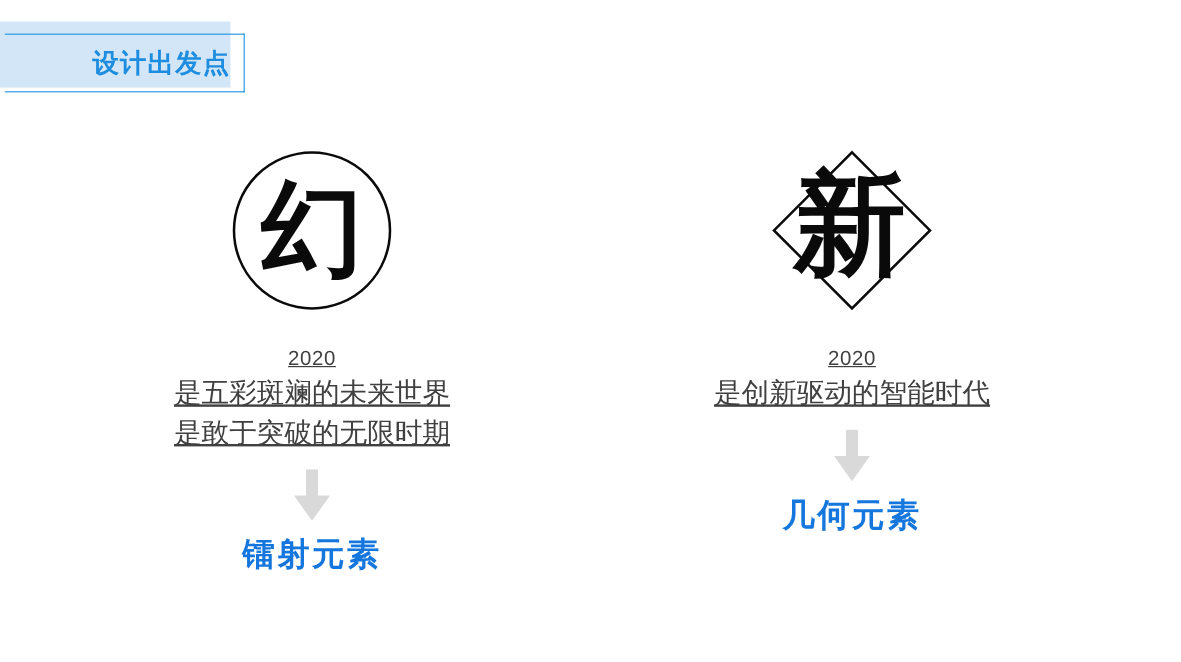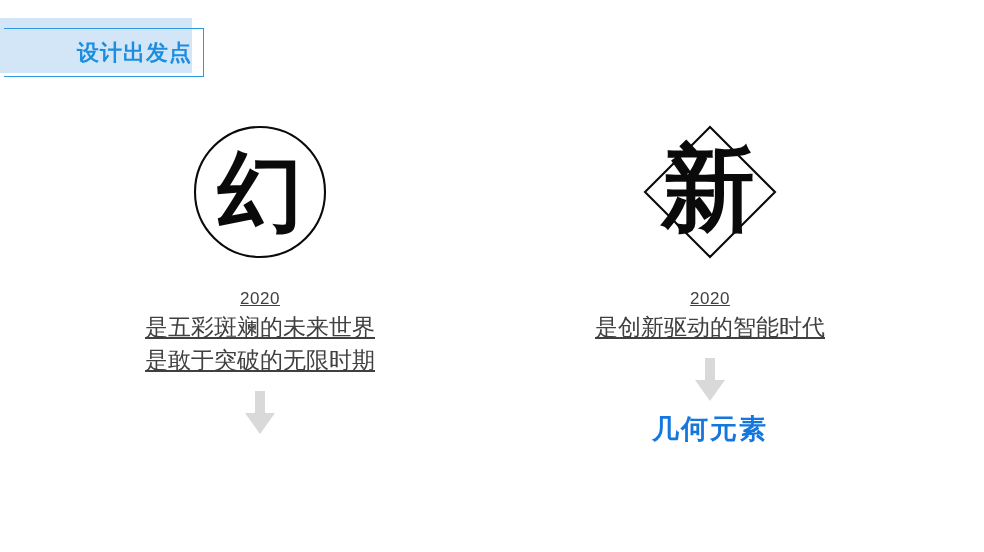--- a/index.html
+++ b/index.html
@@ -158,20 +158,21 @@
       <div class="line">是五彩斑斓的未来世界</div>
       <div class="line">是敢于突破的无限时期</div>
     </div>
 
     <div class="arrow-wrap">
       <svg width="34" height="44" viewBox="0 0 34 44">
         <polygon points="12,0 22,0 22,22 32,22 17,43 2,22 12,22" fill="#d9d9d9"></polygon>
       </svg>
     </div>
 
+    <div class="elem-label">镭射元素</div>
   </div>
 
   <div class="column right">
 
     <div class="shape-zone">
       <svg class="glyph-svg" width="160" height="160" viewBox="0 0 160 160">
         <polygon points="80,7 145,72 80,137 15,72" fill="none" stroke="#0a0a0a" stroke-width="2.1"></polygon>
         <text class="glyph-char" x="78" y="68" font-size="94" text-anchor="middle" dominant-baseline="central">新</text>
       </svg>
     </div>

